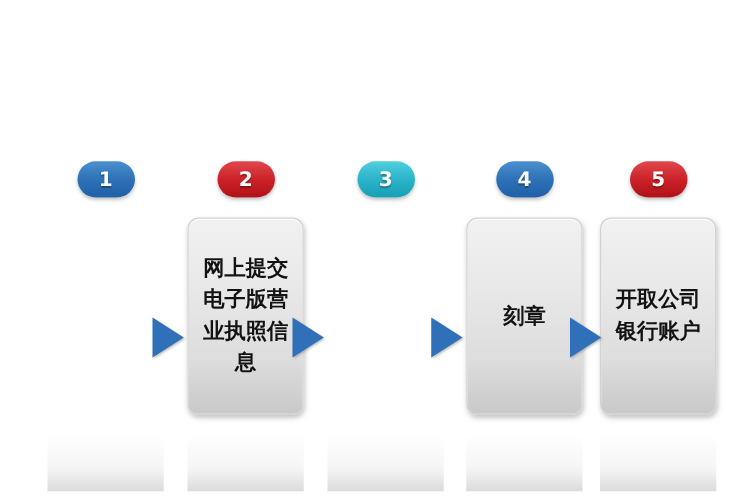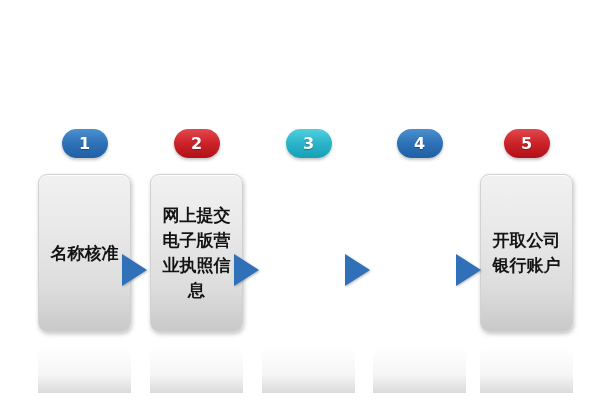--- a/index.html
+++ b/index.html
@@ -111,23 +111,20 @@
   }
 </style>
 </head>
 <body>
 
 <div id="diagram">
 
 
   <div class="step" style="left:38px;">
     <div class="badge blue">1</div>
-    <div class="box">
-      <div class="box-label">名称核准</div>
-    </div>
     <div class="reflection"></div>
   </div>
 
   <div class="arrow" style="left:122px;"></div>
 
   <div class="step" style="left:150px;">
     <div class="badge red">2</div>
     <div class="box">
       <div class="box-label">网上提交电子版营业执照信息</div>
     </div>
@@ -138,20 +135,23 @@
 
   <div class="step" style="left:262px;">
     <div class="badge teal">3</div>
     <div class="reflection"></div>
   </div>
 
   <div class="arrow" style="left:345px;"></div>
 
   <div class="step" style="left:373px;">
     <div class="badge blue">4</div>
+    <div class="box">
+      <div class="box-label">刻章</div>
+    </div>
     <div class="reflection"></div>
   </div>
 
   <div class="arrow" style="left:456px;"></div>
 
   <div class="step" style="left:480px;">
     <div class="badge red">5</div>
     <div class="box">
       <div class="box-label">开取公司银行账户</div>
     </div>

